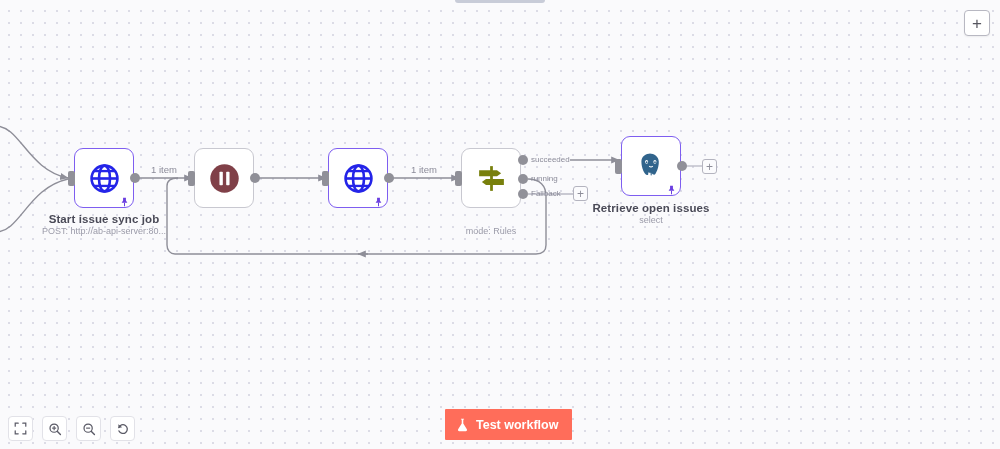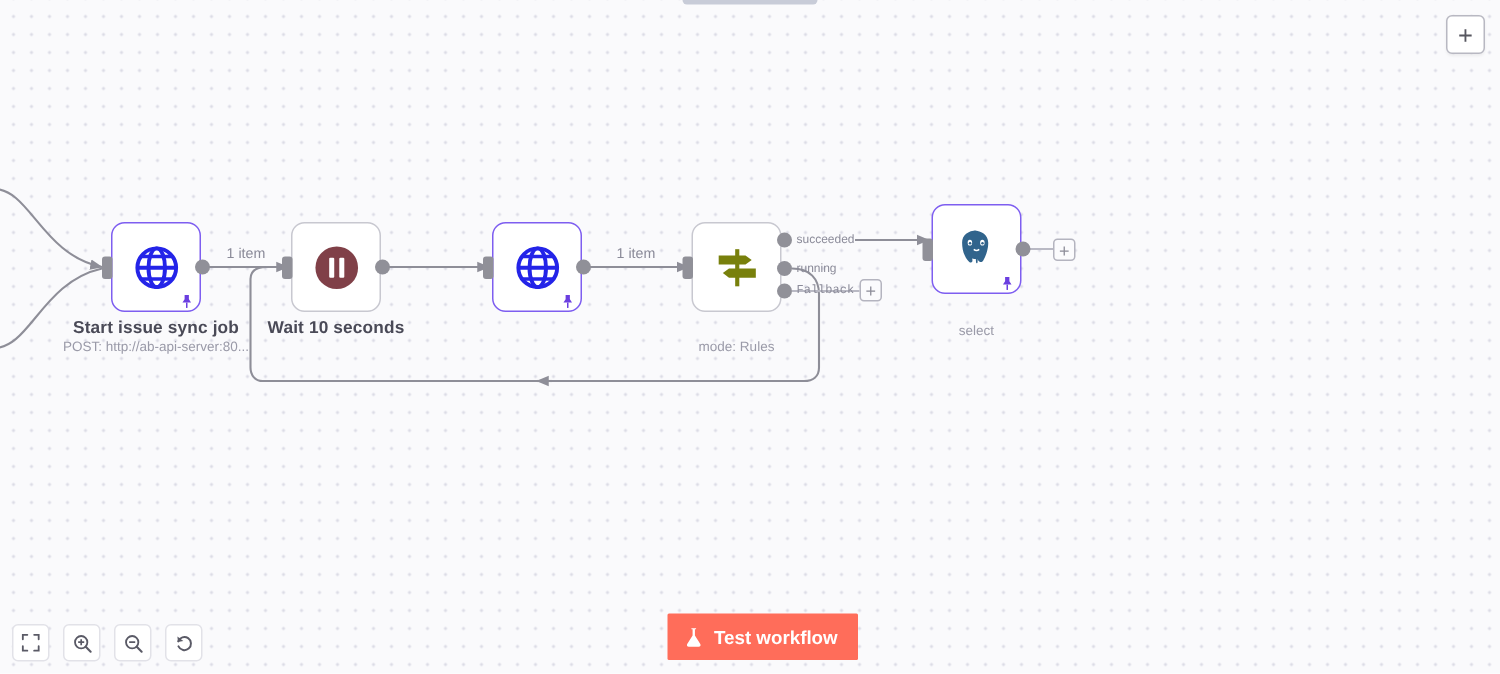--- a/index.html
+++ b/index.html
@@ -219,21 +219,20 @@
 
   <div class="node" style="left:194px; top:148px;">
     <svg width="31" height="31" viewBox="0 0 24 24">
       <circle cx="12" cy="12" r="11" fill="#804048"></circle>
       <rect x="8.1" y="6.8" width="2.6" height="10.4" rx="0.6" fill="#ffffff"></rect>
       <rect x="13.3" y="6.8" width="2.6" height="10.4" rx="0.6" fill="#ffffff"></rect>
     </svg>
   </div>
   <div class="in-port" style="left:188px; top:171px;"></div>
   <div class="out-dot" style="left:250px; top:173px;"></div>
-  <div class="node-label" style="left:149px; top:213px; width:150px;">Wait 10 seconds</div>
 
   <div class="node pinned" style="left:328px; top:148px;">
     <svg width="33" height="33" viewBox="0 0 24 24">
       <circle cx="12" cy="12" r="9.4" fill="none" stroke="#2424e8" stroke-width="1.9"></circle>
       <ellipse cx="12" cy="12" rx="4" ry="9.4" fill="none" stroke="#2424e8" stroke-width="1.9"></ellipse>
       <line x1="2.6" y1="12" x2="21.4" y2="12" stroke="#2424e8" stroke-width="1.9"></line>
       <line x1="4.2" y1="6.6" x2="19.8" y2="6.6" stroke="#2424e8" stroke-width="1.7"></line>
       <line x1="4.2" y1="17.4" x2="19.8" y2="17.4" stroke="#2424e8" stroke-width="1.7"></line>
     </svg>
     <span class="pin">
@@ -252,21 +251,21 @@
       <path d="M3 6 h13 l3 2.2 l-3 2.2 H3 z" fill="#78800c"></path>
       <path d="M21 12.4 H8 l-3 2.2 l3 2.2 h13 z" fill="#78800c"></path>
     </svg>
   </div>
   <div class="in-port" style="left:455px; top:171px;"></div>
   <div class="out-dot" style="left:518px; top:155px;"></div>
   <div class="out-dot" style="left:518px; top:174px;"></div>
   <div class="out-dot" style="left:518px; top:189px;"></div>
   <div class="out-label" style="left:531px; top:155px;">succeeded</div>
   <div class="out-label" style="left:531px; top:174px;">running</div>
-  <div class="out-label" style="left:531px; top:189px;font-family:Liberation Mono, monospace;">Fallback</div>
+  <div class="out-label" style="left:531px; top:189px;">Fallback</div>
   <div class="node-sub" style="left:416px; top:226px; width:150px;">mode: Rules</div>
 
   <div class="node pinned" style="left:621px; top:136px;">
     <svg width="32" height="32" viewBox="0 0 32 32">
       <path d="M16 3.6c-5.6 0-9.6 3.2-9.6 8 0 3.2 .6 6.2 1.8 8.8 .9 2 2.1 3.6 3.2 4.4 .7 .5 1.5 .3 1.8-.4 .2-.5 .1-1.1-.1-2 1.2 .3 2.4 .4 3.5 .3 .4 .9 1 1.6 1.8 1.9 .9 .3 1.7-.1 2.1-.9 1.3-2.4 2.1-4.4 2.7-6.8 .5-2 .7-3.7 .6-5.4-.2-4.6-4-7.9-9.8-7.9z" fill="#31648c"></path>
       <ellipse cx="11.6" cy="11.8" rx="1.5" ry="1.9" fill="#ffffff"></ellipse>
       <ellipse cx="19.9" cy="11.8" rx="1.5" ry="1.9" fill="#ffffff"></ellipse>
       <circle cx="11.7" cy="12.2" r="0.85" fill="#31648c"></circle>
       <circle cx="20.0" cy="12.2" r="0.85" fill="#31648c"></circle>
       <path d="M14.2 16.2 q1.8 1.6 3.6 0" fill="none" stroke="#ffffff" stroke-width="1.1"></path>
@@ -274,20 +273,21 @@
     </svg>
     <span class="pin">
       <svg width="9" height="10" viewBox="0 0 12 14">
           <path d="M4 1h4v4l2 3H2l2-3z" fill="#6b3fe0"></path>
           <rect x="5.3" y="8" width="1.4" height="5" fill="#6b3fe0"></rect>
         </svg>
     </span>
   </div>
   <div class="in-port" style="left:615px; top:159px;"></div>
   <div class="out-dot" style="left:677px; top:161px;"></div>
+  <div class="node-label" style="left:576px; top:202px; width:150px;">Retrieve open issues</div>
   <div class="node-sub" style="left:576px; top:215px; width:150px;">select</div>
 
   <div class="edge-label" style="left:149px; top:164px;">1 item</div>
   <div class="edge-label" style="left:409px; top:164px;">1 item</div>
 
   <div class="plus-box" style="left:573px; top:186px;">+</div>
   <div class="plus-box" style="left:702px; top:159px;">+</div>
 
   <div class="add-btn">+</div>
 

